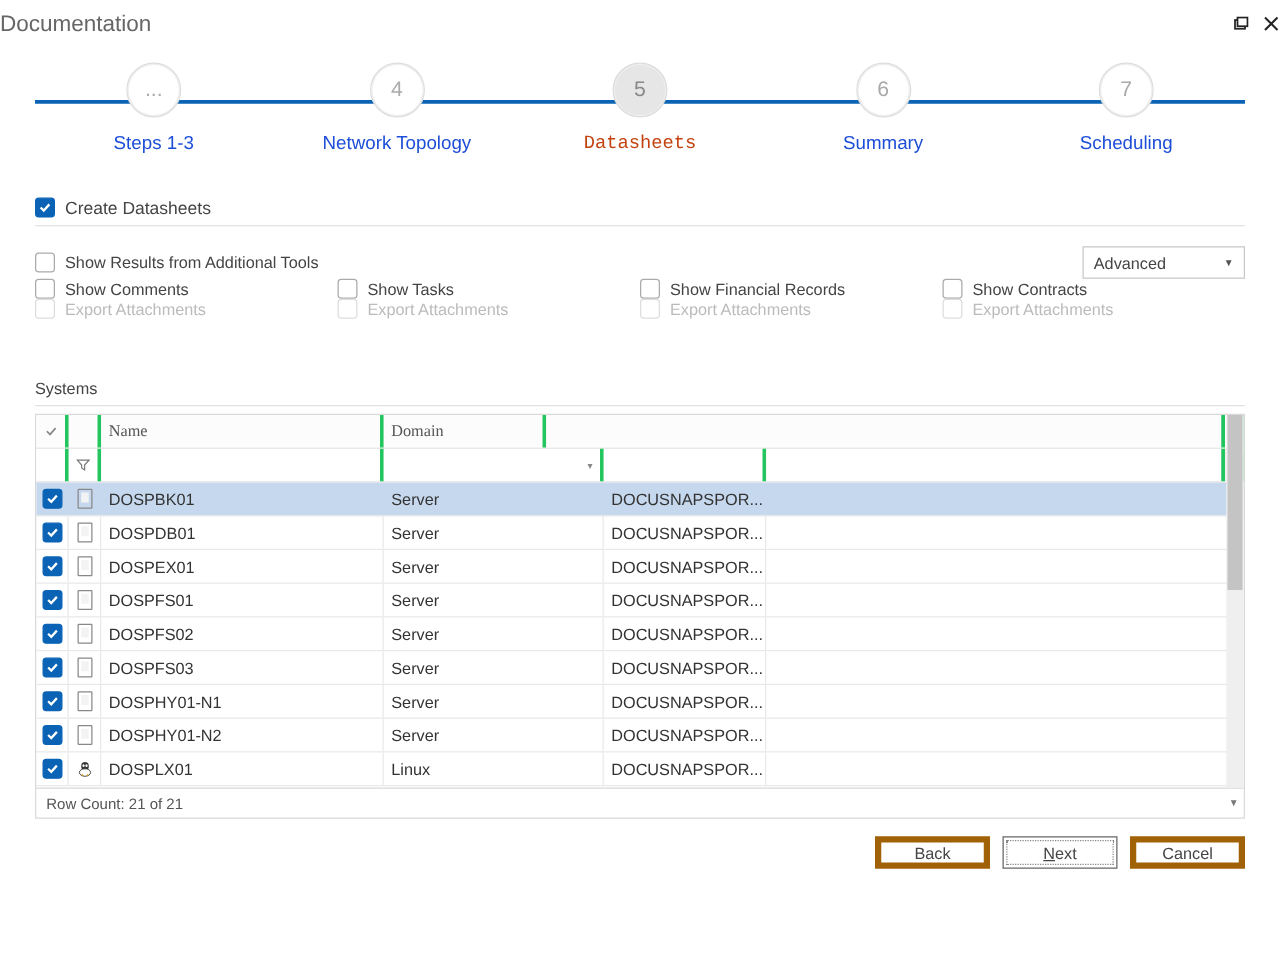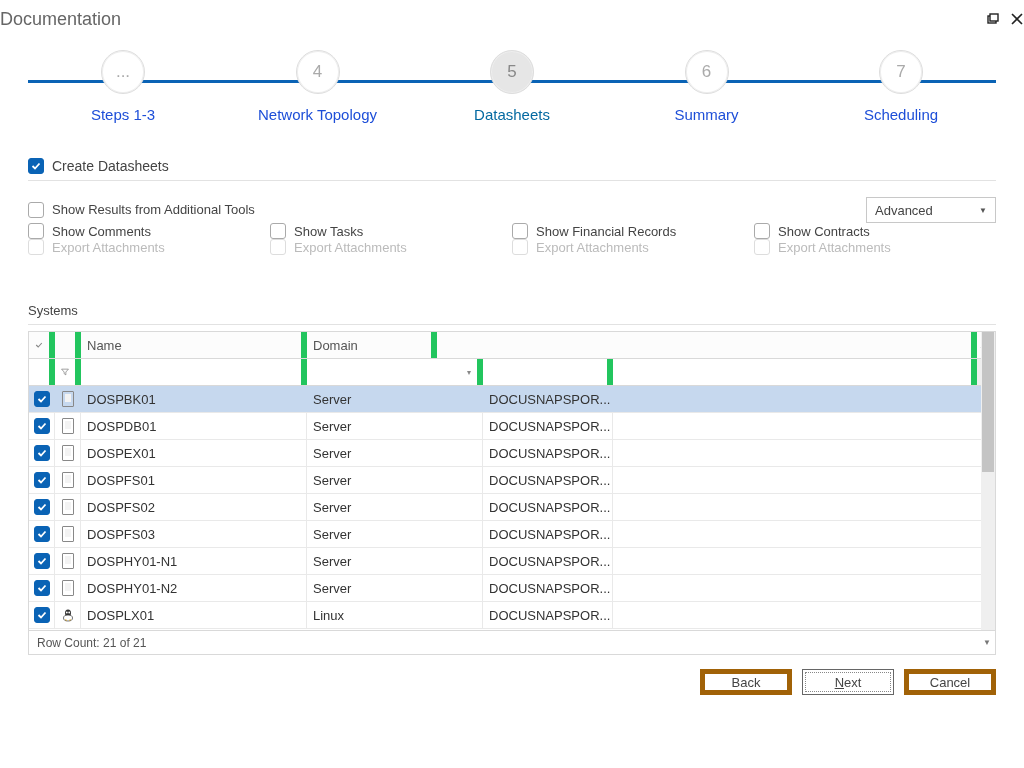--- a/index.html
+++ b/index.html
@@ -11,42 +11,42 @@
   .winbtn { width:14px; height:14px; display:flex; align-items:center; justify-content:center; color:#222; cursor:pointer; }
   .content { position:absolute; top:38px; left:0; right:0; bottom:0; padding:0 28px 12px 28px; }
   
   .stepper { position:relative; height:100px; margin-top:12px; }
   .stepline { position:absolute; top:30px; left:0; right:0; height:3px; background:#0a63b5; }
   .steps { display:flex; justify-content:space-between; position:relative; }
   .step { display:flex; flex-direction:column; align-items:center; width:190px; }
   .step .circle { width:44px; height:44px; border-radius:50%; background:#fff; border:1px solid #ddd; display:flex; align-items:center; justify-content:center; font-size:17px; color:#aaa; z-index:2; box-shadow: inset 0 0 0 1px #eee; }
   .step.active .circle { background:#e6e6e6; color:#888; }
   .step .label { margin-top:12px; font-size:15px; color:#1d4ed8; }
-  .step.active .label { color:#0369a1; }
+  .step.active .label { color:#c2410c;font-family:Liberation Mono, monospace; }
   
   .mainchk { margin-top:8px; display:flex; align-items:center; gap:8px; font-size:14px; }
   .checkbox { width:16px; height:16px; border:1px solid #aaa; border-radius:3px; display:inline-flex; align-items:center; justify-content:center; background:#fff; cursor:pointer; }
   .checkbox.blue { background:#0a63b5; border-color:#0a63b5; }
   .checkbox.blue svg { stroke:#fff; }
   .checkbox.disabled { border-color:#ddd; }
   .hr { border-top:1px solid #e2e2e2; margin-top:6px; }
   
   .opts-row1 { display:flex; align-items:center; margin-top:16px; }
   .opts-row1 .left { flex:1; display:flex; align-items:flex-start; gap:8px; }
   .dropdown { width:130px; height:26px; border:1px solid #c8c8c8; display:flex; align-items:center; justify-content:space-between; padding:0 8px; background:#fff; cursor:pointer; font-size:13px; }
   .dropdown .tri { font-size:8px; color:#555; }
   .opts-grid { display:grid; grid-template-columns: repeat(4, 1fr); row-gap:0; }
   .opt { display:flex; align-items:center; gap:8px; font-size:13px; color:#444; }
   .opt.disabled { color:#bbb; }
   
   .systems-label { margin-top:48px; font-size:13px; }
   
   .table-wrap { border:1px solid #d9d9d9; margin-top:6px; height:324px; position:relative; display:flex; flex-direction:column; }
   .thead, .filterrow { display:flex; border-bottom:1px solid #d9d9d9; }
-  .thead .th, .filterrow .fc { border-right:6px solid #22c55e; background:#fcfcfc; display:flex; align-items:center; padding:0 6px; height:26px; font-size:13px; color:#555; }
+  .thead .th, .filterrow .fc { border-right:3px solid #22c55e; background:#fcfcfc; display:flex; align-items:center; padding:0 6px; height:26px; font-size:13px; color:#555;font-family:Liberation Serif, serif; }
   .col-chk { width:26px; justify-content:center; padding:0; }
   .col-icon { width:26px; justify-content:center; padding:0; }
   .col-name { width:226px; }
   .col-type { width:176px; }
   .col-domain { width:130px; }
   .col-rest { flex:1; }
   .col-scroll { width:14px; border-right:0; background:#efefef; }
   .filterrow .fc { background:#fff; }
   .filterrow .col-chk { background:#fff; }
   .filterrow .col-type { justify-content:flex-end; color:#888; }

